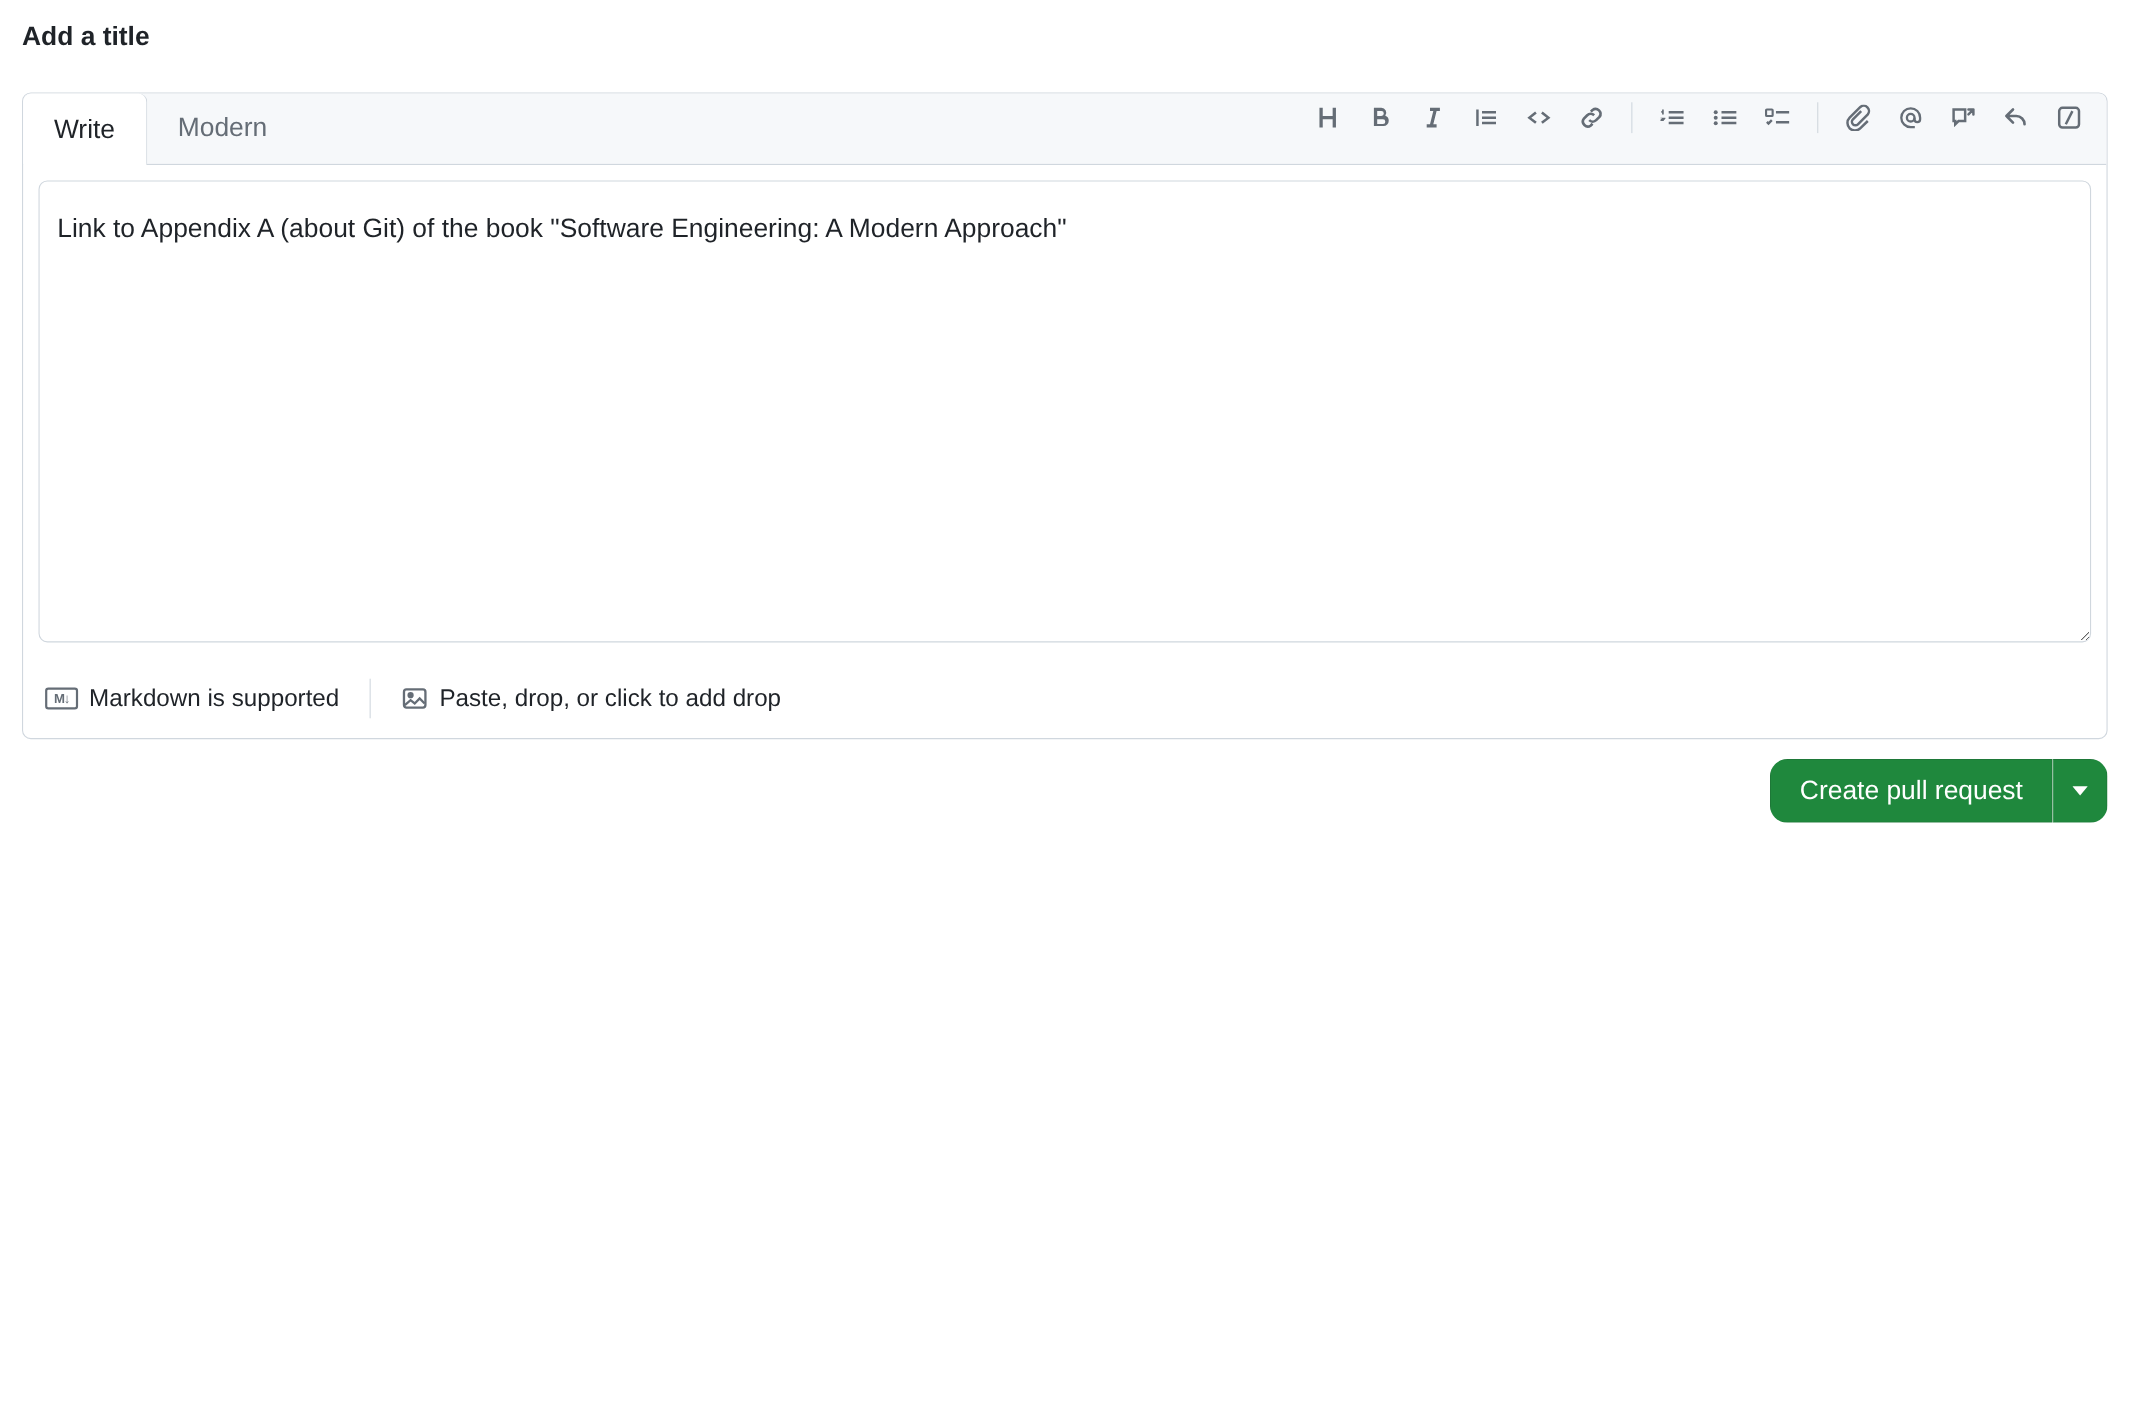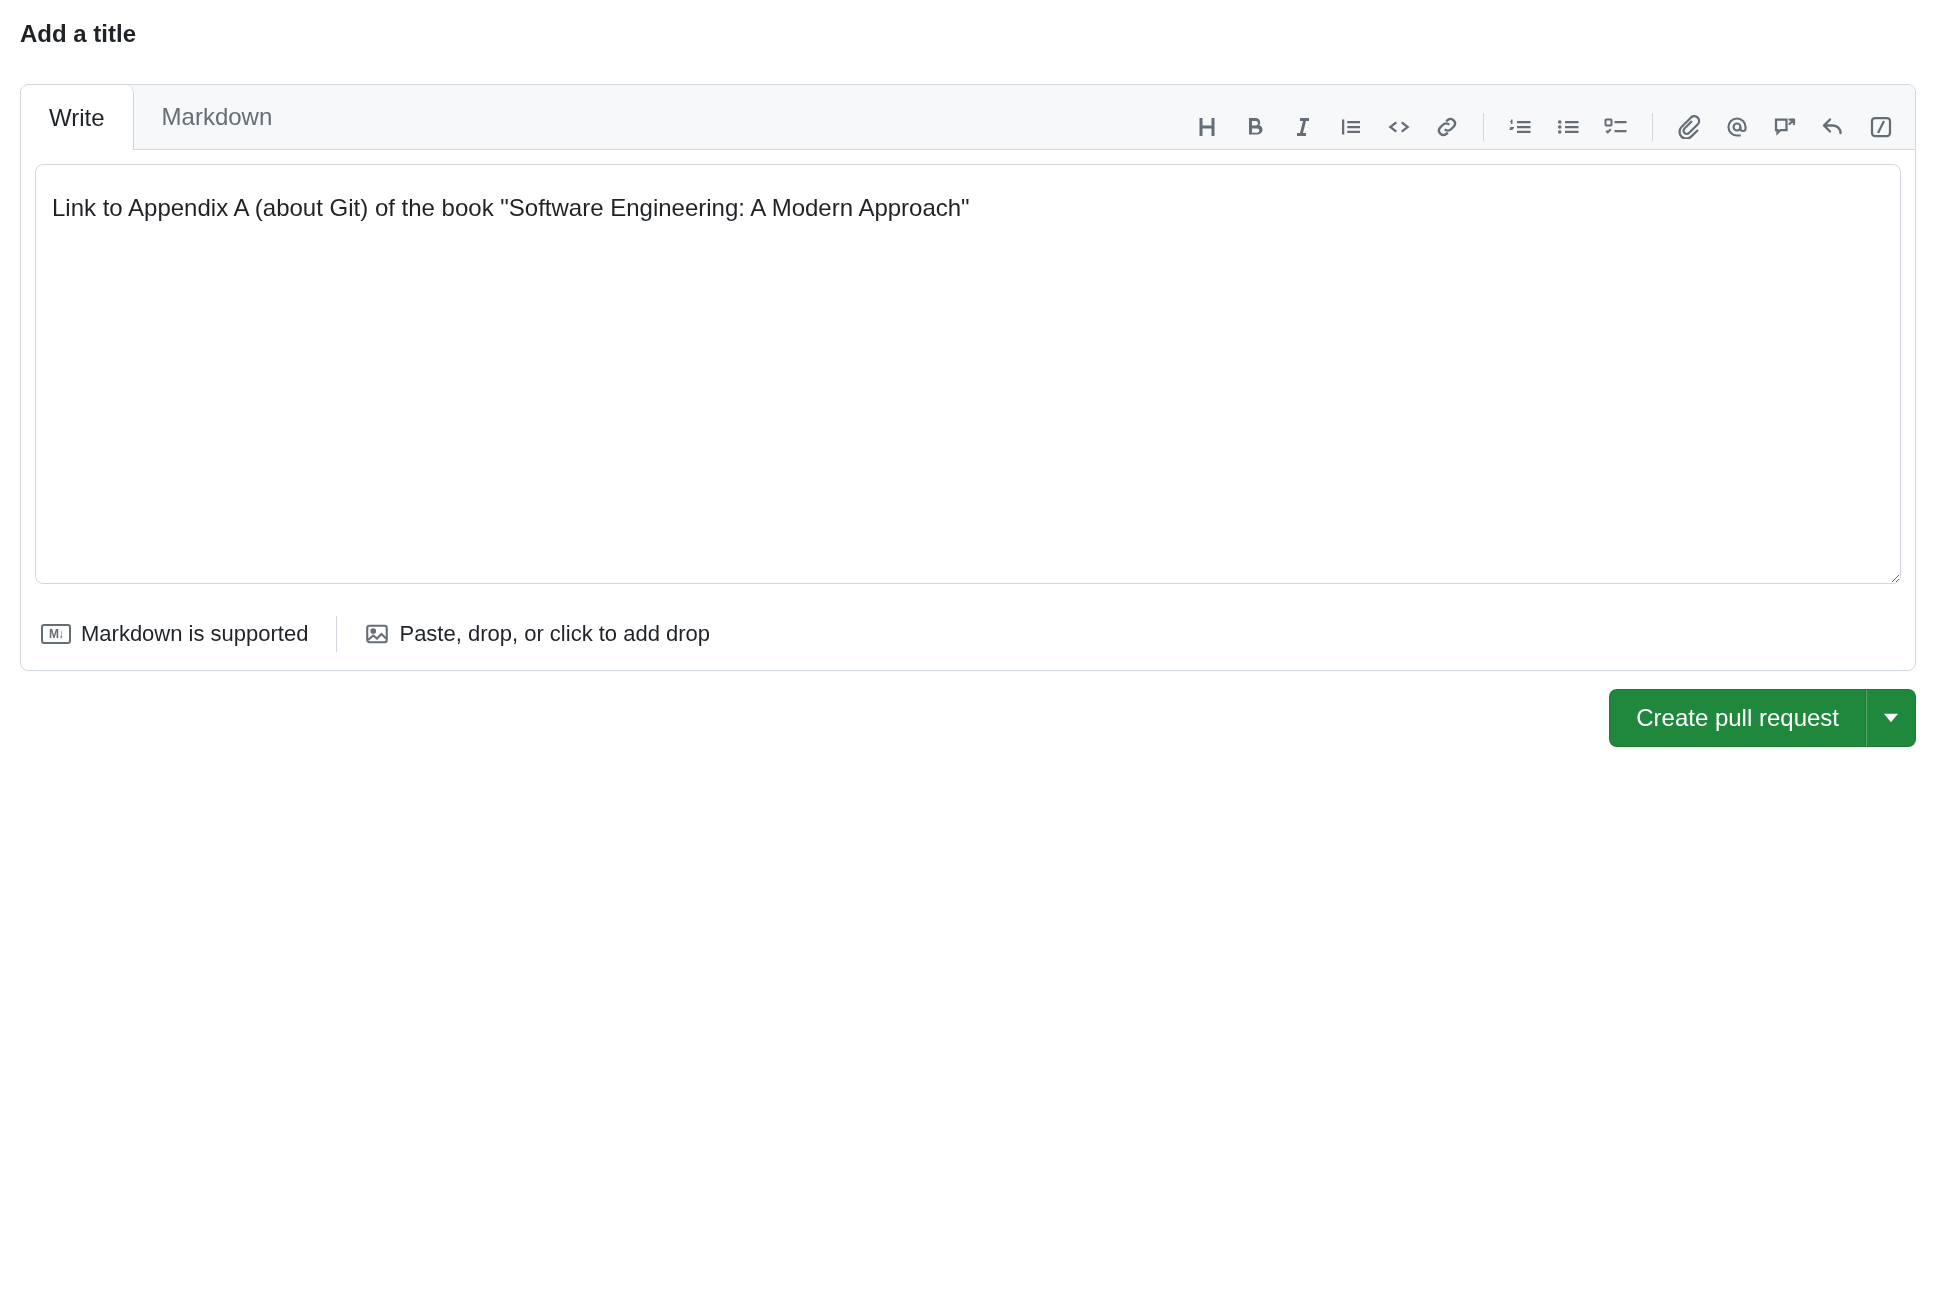--- a/index.html
+++ b/index.html
@@ -28,21 +28,21 @@
       font-family: inherit;
     }
     .title-section { margin-bottom: 36px; }
     .description-container {
       border: 1px solid #d0d7de;
       border-radius: 8px;
       overflow: hidden;
     }
     .tabs-toolbar {
       display: flex;
-      align-items: flex-end;
+      align-items: flex-start;
       background: #f6f8fa;
       border-bottom: 1px solid #d0d7de;
       gap: 22px;
     }
     .tabs {
       display: flex;
     }
     .tab {
       padding: 18px 28px;
       font-size: 24px;
@@ -138,21 +138,21 @@
       background: #d0d7de;
       margin: 0 28px;
     }
     .actions {
       display: flex;
       justify-content: flex-end;
       margin-top: 18px;
     }
     .create-btn-group {
       display: flex;
-      border-radius: 4px;
+      border-radius: 16px;
       overflow: hidden;
     }
     .create-btn {
       background: #1f883d;
       color: #ffffff;
       border: 1px solid rgba(27,31,36,0.15);
       font-size: 24px;
       font-weight: 500;
       padding: 14px 26px;
       cursor: pointer;
@@ -181,21 +181,21 @@
 <div class="title-section">
   <div class="section-label">Add a title</div>
 </div>
 
 <div>
 
   <div class="description-container">
     <div class="tabs-toolbar">
       <div class="tabs">
         <button class="tab active">Write</button>
-        <button class="tab">Markdown</button>
+        <button class="tab">Modern</button>
       </div>
       <div class="toolbar">
         <button class="tb-btn">
           <svg viewBox="0 0 16 16" fill="currentColor">
               <path d="M3 2v12h2V9h6v5h2V2h-2v5H5V2H3z"></path>
             </svg>
         </button>
         <button class="tb-btn">
           <svg viewBox="0 0 16 16" fill="currentColor">
               <path d="M4 2h4.5a3 3 0 012.4 4.8A3.2 3.2 0 0113 9.8 3.2 3.2 0 019.8 13H4V2zm2 2v3h2.5a1.5 1.5 0 000-3H6zm0 5v2.8h3.5a1.4 1.4 0 000-2.8H6z"></path>

